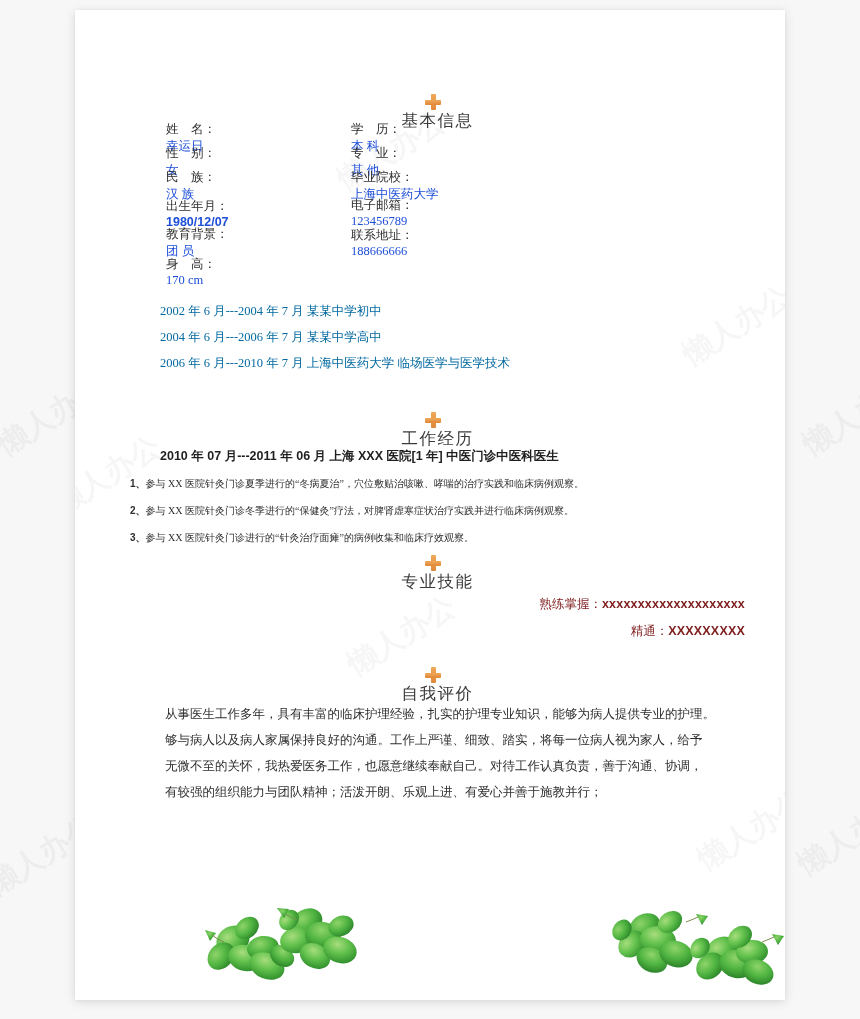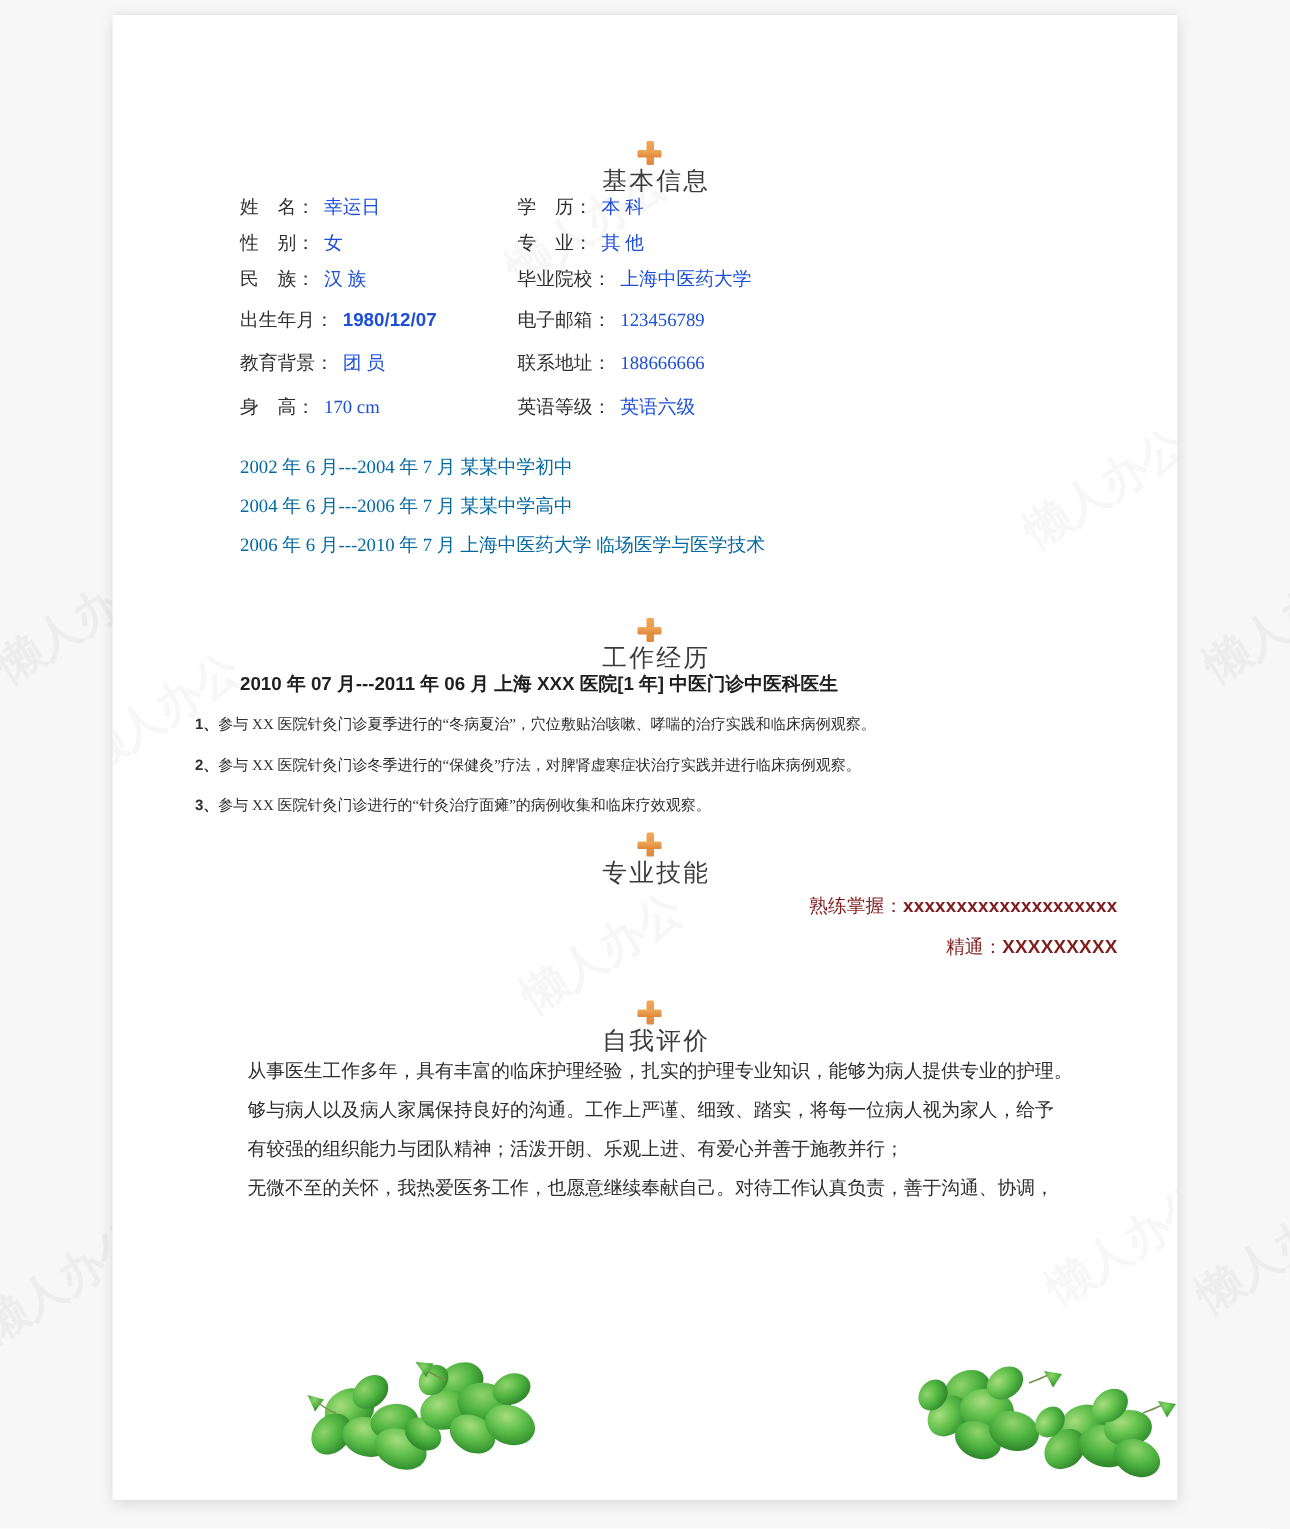--- a/index.html
+++ b/index.html
@@ -111,20 +111,21 @@
   .info-row {
     display: flex;
     height: 24px;
     align-items: center;
   }
   .info-cell {
     display: flex;
     align-items: baseline;
     font-size: 12.5px;
     color: #2e2e2e;
+    flex-direction: column;
   }
   .info-cell.left  { width: 185px; }
   .info-cell.right { width: 300px; }
   .lbl {
     white-space: pre;
     color: #2e2e2e;
   }
   .val {
     margin-left: 6px;
     color: #1d4ed8;
@@ -277,24 +278,20 @@
             <span class="lbl">联系地址：</span>
             <span class="val">188666666</span>
           </div>
         </div>
 
         <div class="info-row" style="height:29px;">
           <div class="info-cell left">
             <span class="lbl">身    高：</span>
             <span class="val">170  cm</span>
           </div>
-          <div class="info-cell right">
-            <span class="lbl">英语等级：</span>
-            <span class="val">英语六级</span>
-          </div>
         </div>
 
       </div>
     </div>
 
     <div class="section" style="top:282px;">
       <div style="margin-top:6px;">
         <div class="line">2002 年 6 月---2004 年 7 月  某某中学初中</div>
         <div class="line">2004 年 6 月---2006 年 7 月  某某中学高中</div>
         <div class="line">2006 年 6 月---2010 年 7 月  上海中医药大学  临场医学与医学技术</div>
@@ -336,22 +333,22 @@
     </div>
 
     <div class="section" style="top:657px;">
       <div class="sec-head">
         <span class="plus-icon"></span>
         <span class="sec-title">自我评价</span>
       </div>
       <div class="para" style="margin-top:8px;">
         <div>从事医生工作多年，具有丰富的临床护理经验，扎实的护理专业知识，能够为病人提供专业的护理。</div>
         <div>够与病人以及病人家属保持良好的沟通。工作上严谨、细致、踏实，将每一位病人视为家人，给予</div>
+        <div>无微不至的关怀，我热爱医务工作，也愿意继续奉献自己。对待工作认真负责，善于沟通、协调，</div>
         <div>有较强的组织能力与团队精神；活泼开朗、乐观上进、有爱心并善于施教并行；</div>
-        <div>无微不至的关怀，我热爱医务工作，也愿意继续奉献自己。对待工作认真负责，善于沟通、协调，</div>
       </div>
     </div>
 
     <svg class="leaves" style="left:110px; top:868px;" width="195" height="105" viewBox="0 0 195 105">
       <defs>
         <radialGradient id="lfA" cx="38%" cy="32%" r="72%">
           <stop offset="0%" stop-color="#a7dd7e"></stop>
           <stop offset="48%" stop-color="#63c24d"></stop>
           <stop offset="100%" stop-color="#2f8f2c"></stop>
         </radialGradient>

